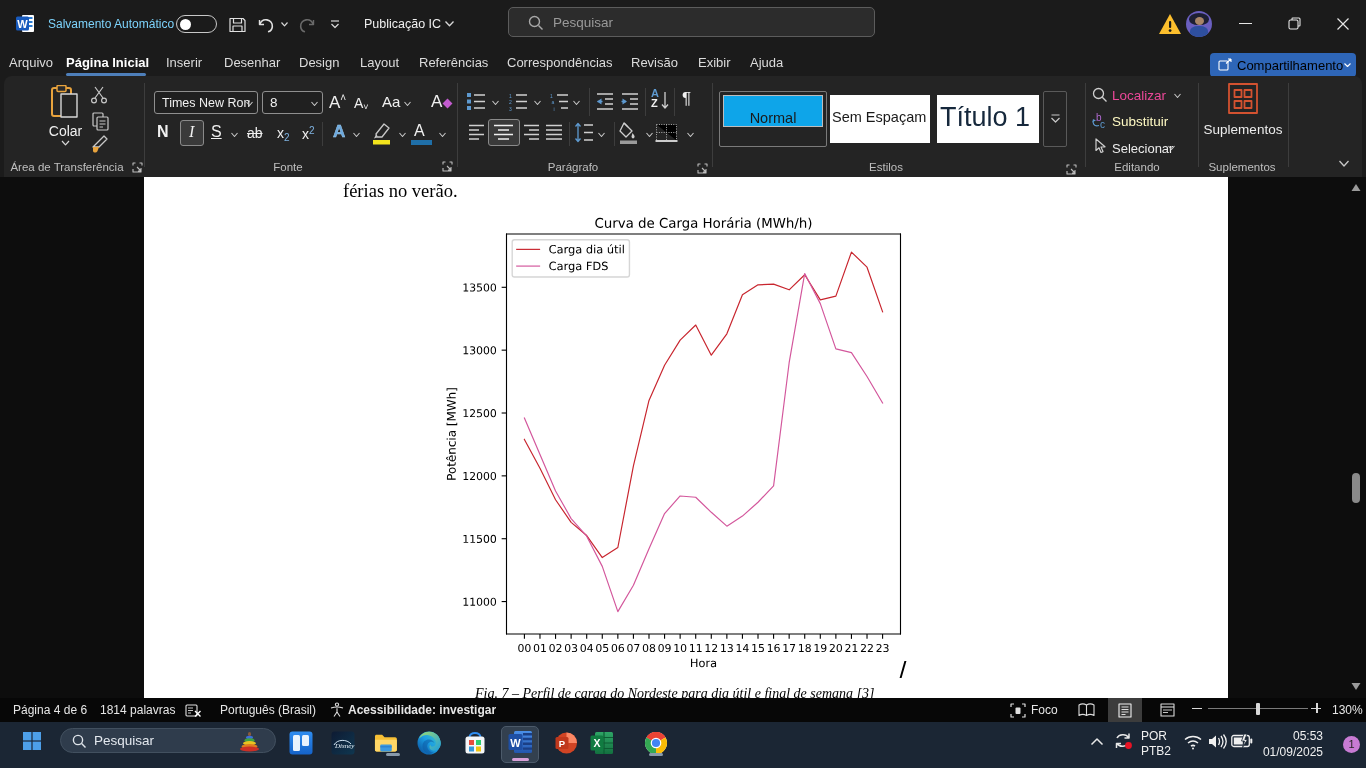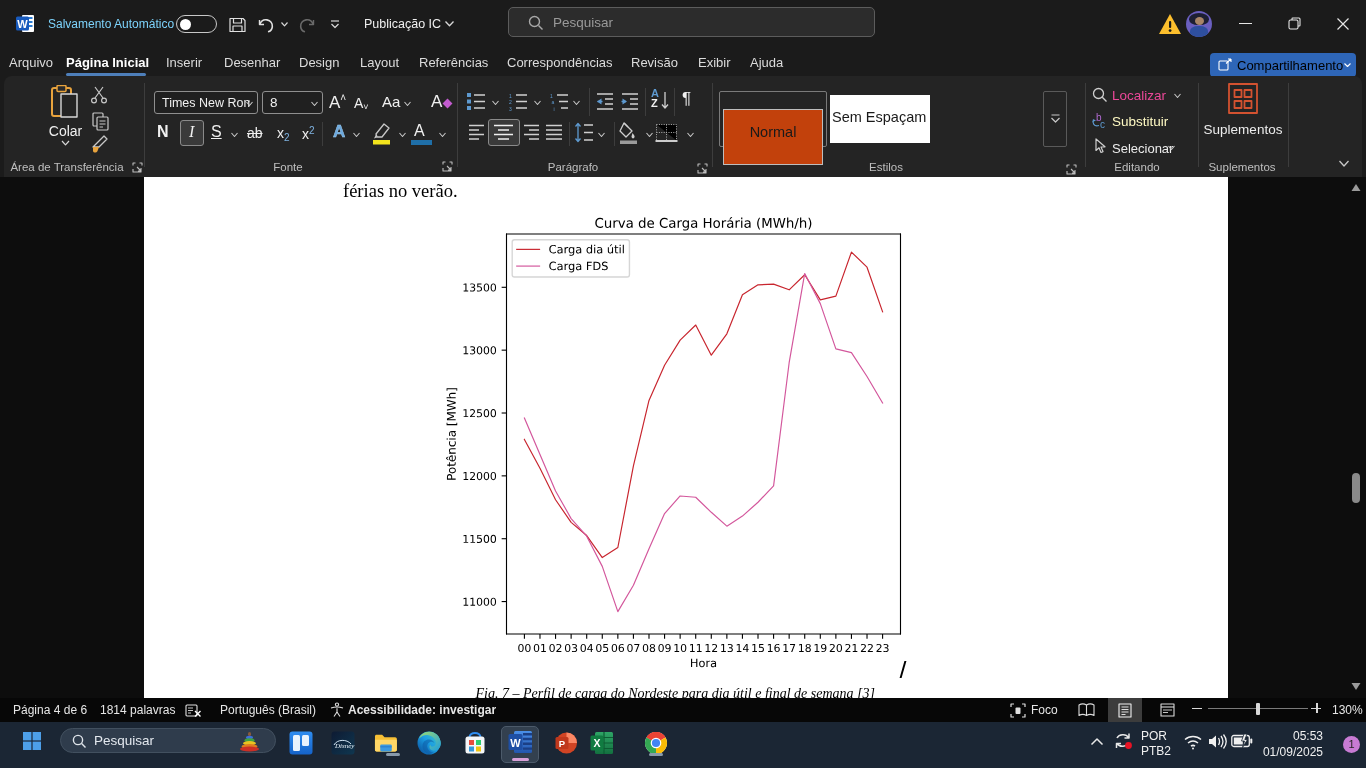--- a/index.html
+++ b/index.html
@@ -326,25 +326,28 @@
     <path d="M0.5 18 L22.5 18" stroke="#e0e0e0" stroke-width="1.8"></path>
   </svg>
   <svg class="abs" style="left:686px;top:56px" width="9" height="7" viewBox="0 0 9 7" fill="none" stroke="#c8c8c8" stroke-width="1.1">
       <path d="M1.5 1 L4.5 4.5 L7.5 1"></path>
     </svg>
   <svg class="abs" style="left:697px;top:87px" width="11" height="11" viewBox="0 0 11 11" fill="none" stroke="#bdbdbd" stroke-width="1.1">
     <path d="M1 3.5 L1 1 L3.5 1 M7.5 1 L10 1 L10 3.5 M1 7 L1 10 L9 10 L9 7 M5 5 L9 9 M9 9 L9 6 M9 9 L6 9"></path>
   </svg>
 
   <div class="abs" style="left:719px;top:15px;width:108px;height:56px;border:1px solid #7a7a7a;border-radius:2px"></div>
-  <div class="abs" style="left:723px;top:33px;width:100px;height:56px;background:#c2410c;border:1px solid #bdbdbd">
+  <div class="abs" style="left:723px;top:19px;width:100px;height:32px;background:#0ea5e9;border:1px solid #bdbdbd">
     <div style="position:absolute;left:0;width:100%;top:14px;text-align:center;font-size:14.5px;color:#1a1a1a">Normal</div>
   </div>
   <div class="abs" style="left:830px;top:19px;width:100px;height:48px;background:#fff">
     <div style="position:absolute;left:2px;top:14px;font-size:14.5px;color:#1a1a1a;white-space:nowrap;overflow:hidden;width:97px">Sem Espaçam</div>
+  </div>
+  <div class="abs" style="left:937px;top:19px;width:102px;height:48px;background:#fff">
+    <div style="position:absolute;left:3px;top:7px;font-size:27px;color:#16283c;white-space:nowrap">Título 1</div>
   </div>
   <div class="abs" style="left:1043px;top:15px;width:24px;height:56px;border:1px solid #5a5a5a;border-radius:2px"></div>
   <svg class="abs" style="left:1050px;top:38px" width="11" height="10" viewBox="0 0 11 10" fill="none" stroke="#c8c8c8" stroke-width="1.2">
       <path d="M1.5 1 L9.5 1 M1.5 4 L5.5 8 L9.5 4"></path>
     </svg>
   <svg class="abs" style="left:1066px;top:88px" width="11" height="11" viewBox="0 0 11 11" fill="none" stroke="#bdbdbd" stroke-width="1.1">
     <path d="M1 3.5 L1 1 L3.5 1 M7.5 1 L10 1 L10 3.5 M1 7 L1 10 L9 10 L9 7 M5 5 L9 9 M9 9 L9 6 M9 9 L6 9"></path>
   </svg>
 
   <svg class="abs" style="left:1092px;top:11px" width="16" height="16" viewBox="0 0 16 16" fill="none" stroke="#cfcfcf" stroke-width="1.3">
@@ -1931,21 +1934,21 @@
    </g>
   </g>
  </g>
  <defs>
   <clipPath id="p5684b7e2a6">
    <rect x="47.88" y="19.44" width="283.68" height="288"></rect>
   </clipPath>
  </defs>
 </svg>
 </div>
-    <div class="abs" style="left:331px;top:509px;width:400px;text-align:right;font-family:'Liberation Serif',serif;font-style:italic;font-size:14px;color:#000;white-space:nowrap">Fig. 7 – Perfil de carga do Nordeste para dia útil e final de semana [3]</div>
+    <div class="abs" style="left:331px;top:509px;width:400px;text-align:left;font-family:'Liberation Serif',serif;font-style:italic;font-size:14px;color:#000;white-space:nowrap">Fig. 7 – Perfil de carga do Nordeste para dia útil e final de semana [3]</div>
     <div class="abs" style="left:758px;top:484px;width:2px;height:17px;background:#000;transform:skewX(-16deg)"></div>
   </div>
   <svg class="abs" style="left:1351px;top:6px" width="10" height="9" viewBox="0 0 10 9">
       <path d="M5 1 L9.5 8 L0.5 8 Z" fill="#9a9a9a"></path>
     </svg>
   <svg class="abs" style="left:1351px;top:505px" width="10" height="9" viewBox="0 0 10 9">
       <path d="M5 8 L9.5 1 L0.5 1 Z" fill="#9a9a9a"></path>
     </svg>
   <div class="abs" style="left:1352px;top:296px;width:8px;height:30px;background:#8a8a8a;border-radius:4px"></div>
 </div>

